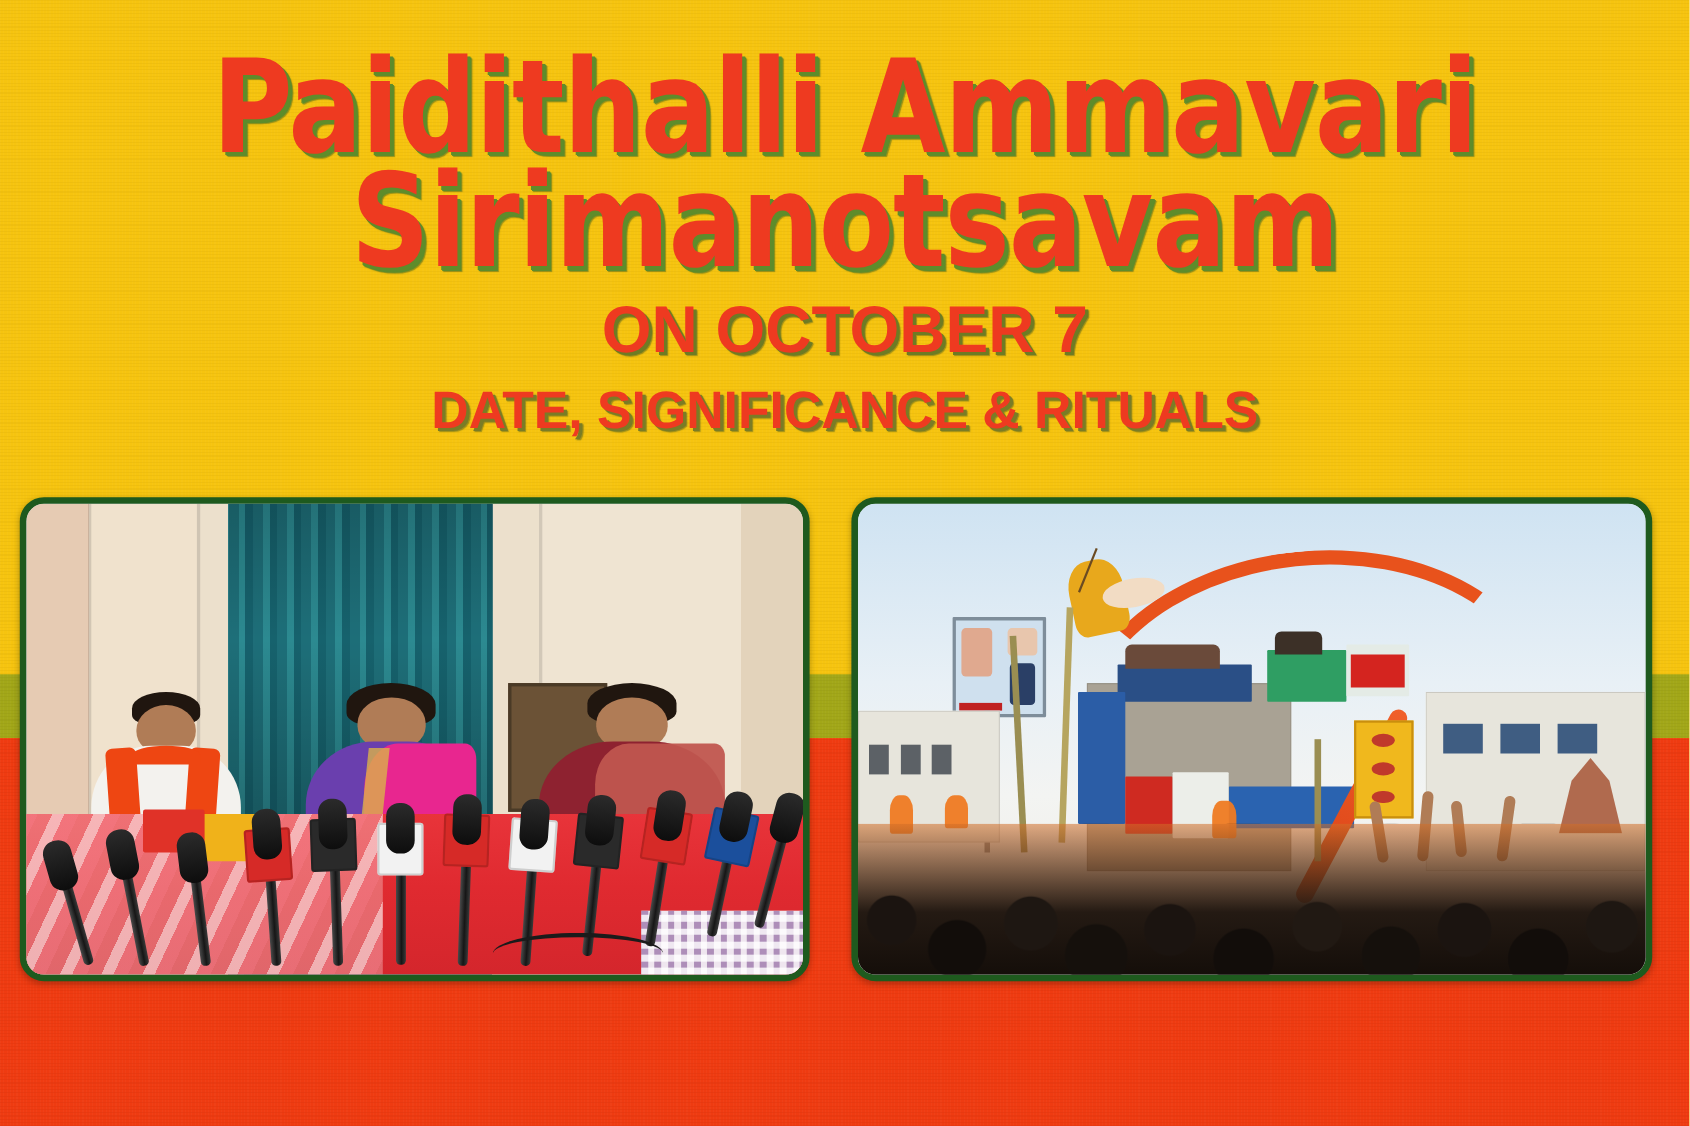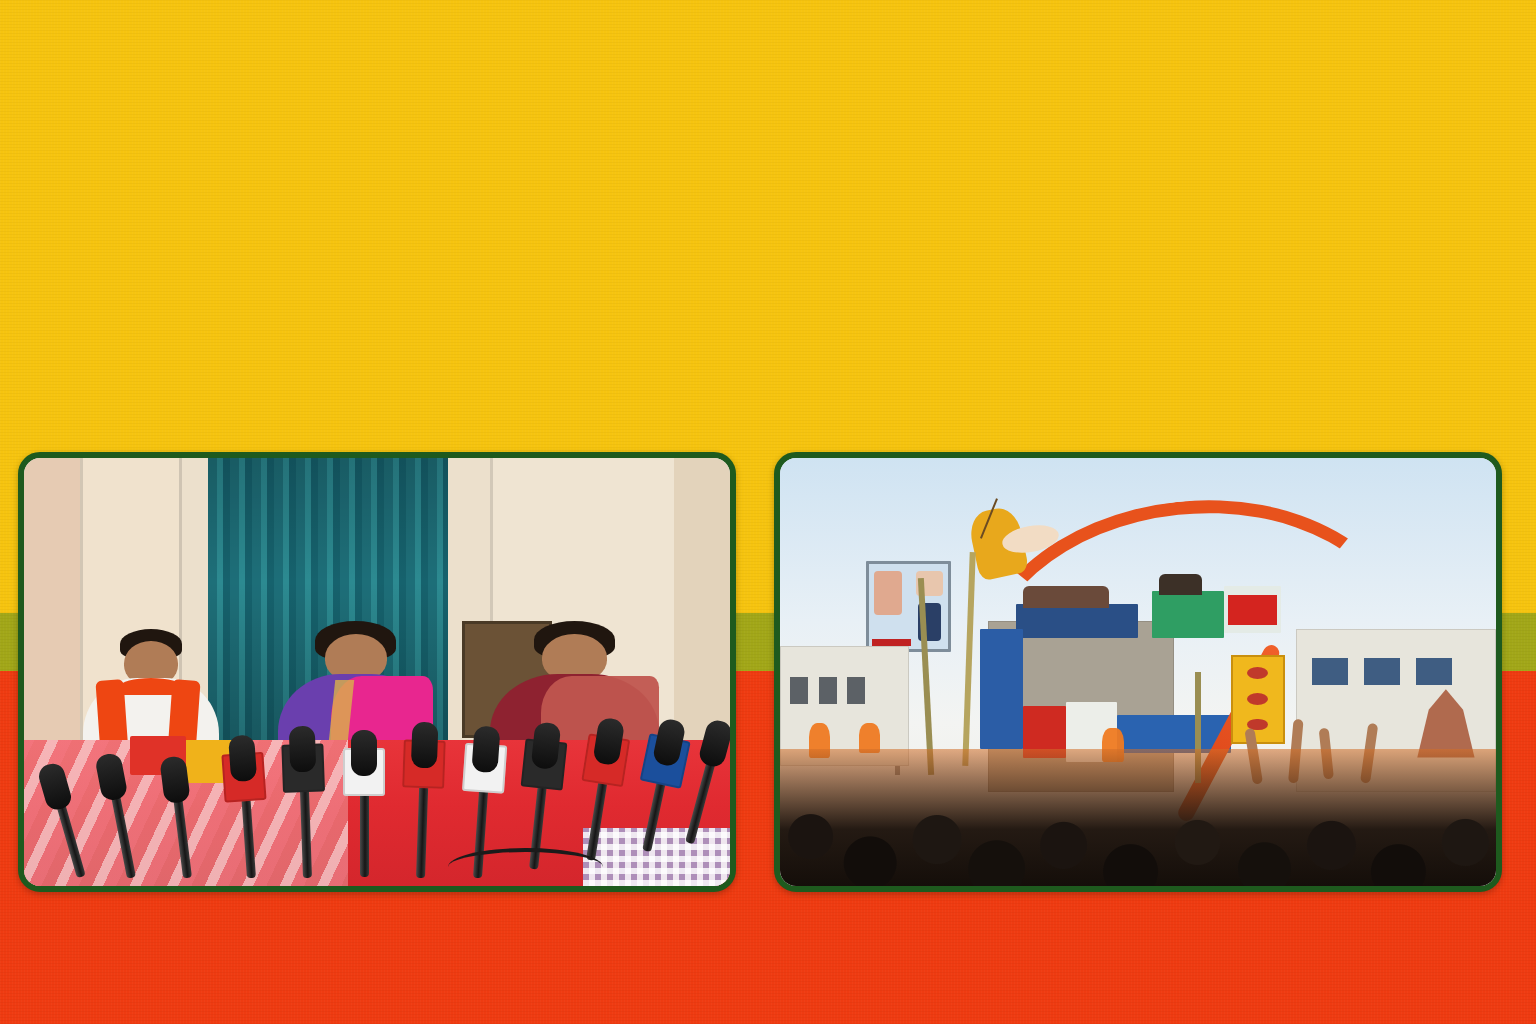--- a/index.html
+++ b/index.html
@@ -267,20 +267,26 @@
 </head>
 <body>
 
 <div class="poster">
 
   <div class="band band-yellow"></div>
   <div class="band band-olive"></div>
   <div class="band band-red"></div>
   <div class="noise"></div>
 
+  <div class="headline">
+    <span class="title-line title-1">Paidithalli Ammavari</span>
+    <span class="title-line title-2">Sirimanotsavam</span>
+    <span class="sub-1">ON OCTOBER 7</span>
+    <span class="sub-2">DATE, SIGNIFICANCE &amp; RITUALS</span>
+  </div>
 
   <div class="photo photo-left">
     <div class="scene">
 
       <div class="pc-wall"></div>
       <div class="pc-curtain"></div>
       <div class="pc-wall-seam" style="left:8%;"></div>
       <div class="pc-wall-seam" style="left:22%;"></div>
       <div class="pc-wall-seam" style="left:66%;"></div>
 

